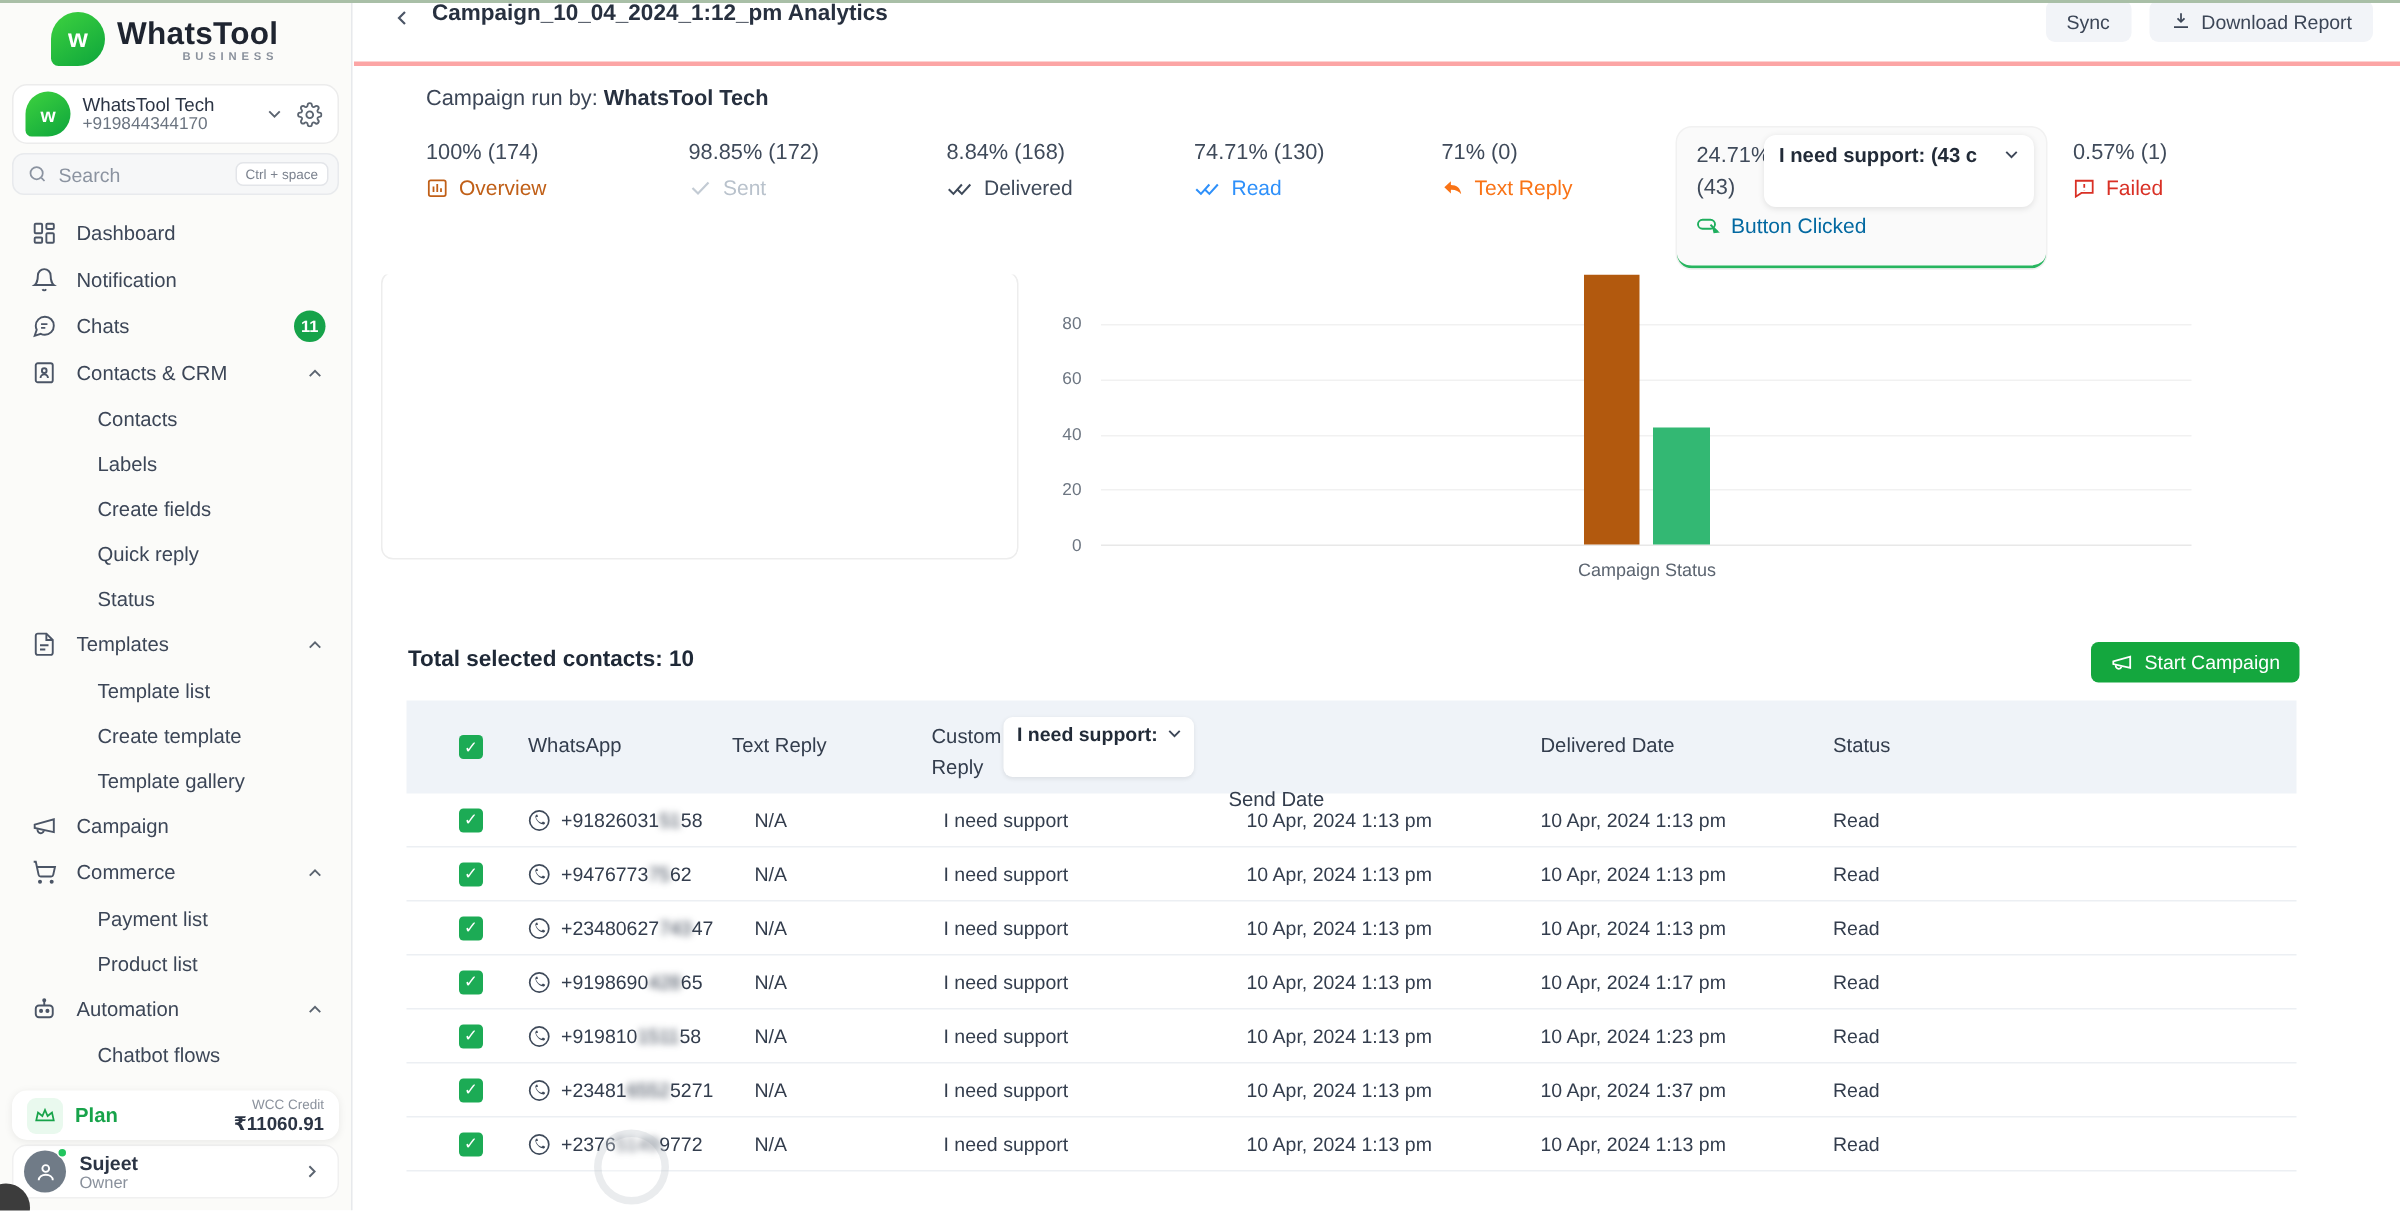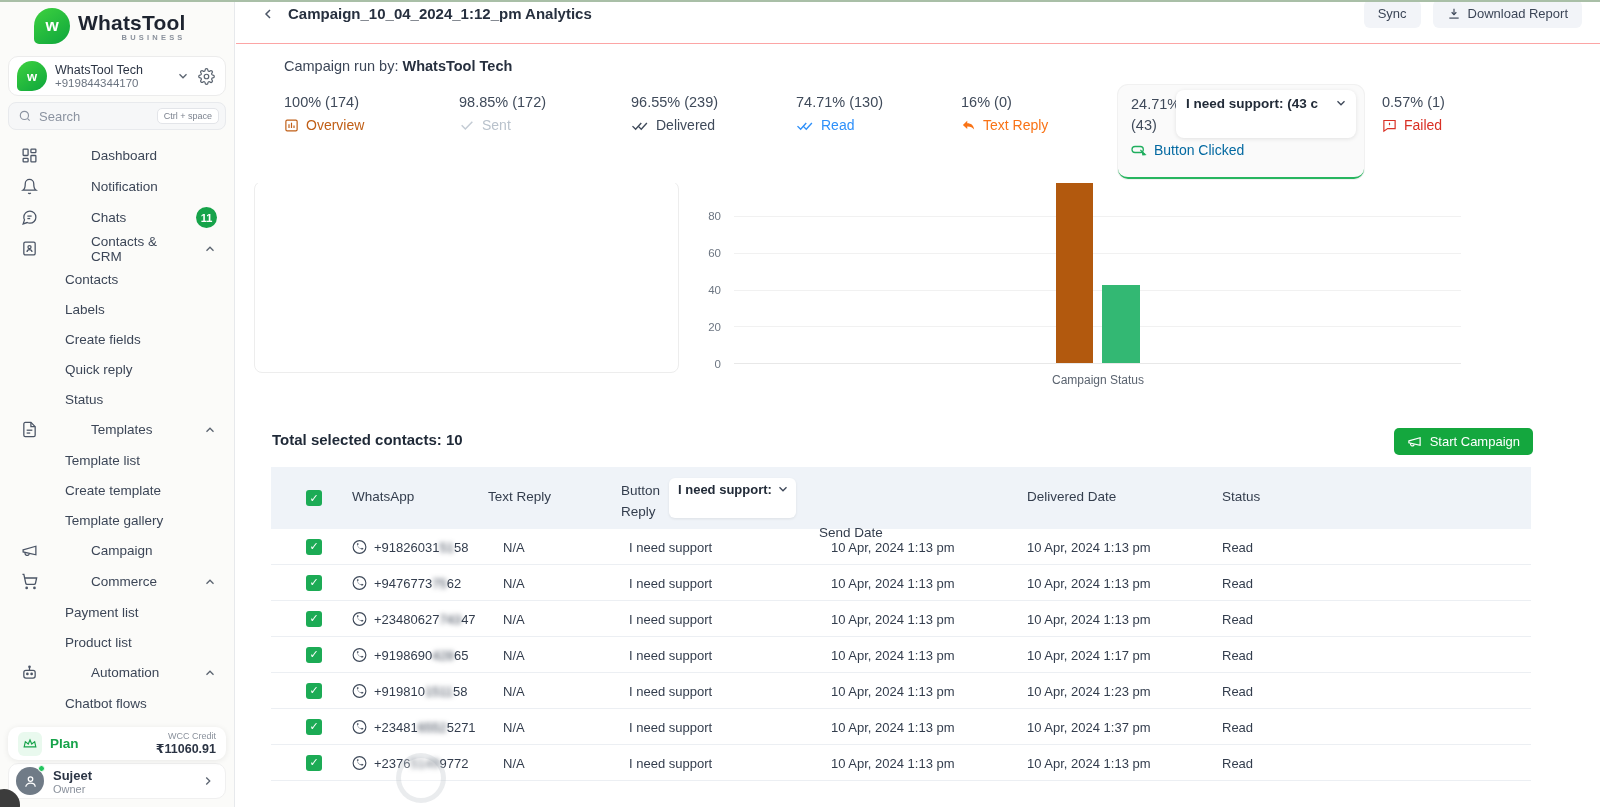--- a/index.html
+++ b/index.html
@@ -18,42 +18,42 @@
   .account-card { margin:6px 8px 0 8px; background:#fff; border:1px solid #ececec; border-radius:10px; height:40px; display:flex; align-items:center; padding:0 10px 0 8px; gap:8px; }
   .avatar-green { width:30px; height:30px; border-radius:50% 50% 50% 14%; background:linear-gradient(145deg,#3ed23f,#0da53c); color:#fff; font-weight:bold; font-size:13px; display:flex; align-items:center; justify-content:center; flex:0 0 auto; }
   .account-meta { flex:1; min-width:0; }
   .account-name { font-size:12.5px; color:#2b3444; font-weight:500; }
   .account-phone { font-size:11.5px; color:#6b7480; }
   .search-box { margin:6px 8px 8px 8px; height:28px; background:#f6f7f8; border:1px solid #e8eaed; border-radius:8px; display:flex; align-items:center; gap:7px; padding:0 6px 0 9px; }
   .search-ph { flex:1; font-size:13px; color:#8b93a0; }
   .kbd { font-size:9px; color:#7b828e; background:#fff; border:1px solid #e3e5e9; border-radius:5px; padding:2px 6px; }
   .nav { padding:2px 0; }
   .nav-item { height:31px; display:flex; align-items:center; gap:13px; padding:0 17px 0 21px; cursor:pointer; }
-  .nav-item .lbl { font-size:13.5px; color:#3c4657; flex:1;margin-left:40px; }
+  .nav-item .lbl { font-size:13.5px; color:#3c4657; flex:1; }
   .nav-sub { height:30px; display:flex; align-items:center; padding-left:65px; font-size:13.5px; color:#3c4657; cursor:pointer; }
   .badge { background:#16a34a; color:#fff; font-size:11px; font-weight:600; min-width:21px; height:21px; border-radius:50%; display:flex; align-items:center; justify-content:center; }
   .icon16 { width:17px; height:17px; flex:0 0 auto; }
   .chev { width:14px; height:14px; }
   .plan-card { position:absolute; left:8px; right:8px; bottom:47px; height:33px; background:#fff; border-radius:10px; box-shadow:0 1px 6px rgba(0,0,0,.08); display:flex; align-items:center; padding:0 10px; gap:8px; z-index:5; }
   .crown-chip { width:24px; height:24px; border-radius:6px; background:#e9f9ee; display:flex; align-items:center; justify-content:center; }
   .plan-label { font-size:13.5px; color:#17a34a; font-weight:600; flex:1; }
   .credit { text-align:right; }
   .credit-label { font-size:9px; color:#8a919c; }
   .credit-value { font-size:12.5px; color:#2b3444; font-weight:700; }
   .user-card { position:absolute; left:8px; right:8px; bottom:8px; height:36px; background:#fff; border:1px solid #f0f0f0; border-radius:10px; display:flex; align-items:center; gap:9px; padding:0 10px 0 7px; }
   .user-avatar { position:relative; width:28px; height:28px; border-radius:50%; background:#707b87; display:flex; align-items:center; justify-content:center; }
   .online-dot { position:absolute; top:-2px; right:-1px; width:7px; height:7px; border-radius:50%; background:#22c55e; border:1px solid #fff; }
   .user-name { font-size:13px; color:#2b3444; font-weight:600; }
   .user-role { font-size:11px; color:#8a919c; }
   .user-meta { flex:1; }
   .corner-blob { position:absolute; left:-12px; bottom:-14px; width:32px; height:32px; border-radius:50%; background:#3c3c3c; z-index:6; }
 
   
   .main { position:absolute; left:236px; top:0; width:1364px; height:807px; background:#fff; }
-  .topbar { height:44px; border-bottom:1px solid #fca5a5; display:flex; align-items:center; padding:0 18px 16px 20px; }
+  .topbar { height:44px; border-bottom:3px solid #fca5a5; display:flex; padding:0 18px 16px 20px; }
   .back-btn { width:24px; height:24px; display:flex; align-items:center; justify-content:center; cursor:pointer; }
   .page-title { font-size:15px; font-weight:700; color:#27303f; margin-left:8px; flex:1; }
   .btn-light { height:28px; background:#f2f4f8; border-radius:6px; border:none; font-size:13px; color:#3c4657; display:flex; align-items:center; gap:7px; padding:0 14px; cursor:pointer; font-family:inherit; }
   .btn-light + .btn-light { margin-left:12px; }
 
   .header-band { position:relative; height:139px; background:#fff; z-index:10; }
   .run-by { position:absolute; left:48px; top:14px; font-size:14.5px; color:#3c4657; }
   .run-by b { color:#27303f; font-weight:700; }
   .stat { position:absolute; top:50px; }
   .stat-value { font-size:14.5px; color:#3f4a5a; }
@@ -338,21 +338,21 @@
         <div class="stat-value">98.85% (172)</div>
         <div class="stat-label">
           <svg width="16" height="16" viewBox="0 0 24 24" fill="none" stroke="#c3cbd4" stroke-width="2.2">
               <polyline points="4 12.5 9.5 18 20 7"></polyline>
             </svg>
           <span>Sent</span>
         </div>
       </div>
 
       <div class="stat st-delivered">
-        <div class="stat-value">96.55% (239)</div>
+        <div class="stat-value">8.84% (168)</div>
         <div class="stat-label">
           <svg width="18" height="15" viewBox="0 0 28 24" fill="none" stroke="#3f4a5a" stroke-width="2.2">
               <polyline points="2 13 7 18 16 8"></polyline>
               <polyline points="11 13 16 18 25 8"></polyline>
             </svg>
           <span>Delivered</span>
         </div>
       </div>
 
       <div class="stat st-read">
@@ -360,21 +360,21 @@
         <div class="stat-label">
           <svg width="18" height="15" viewBox="0 0 28 24" fill="none" stroke="#2e90fa" stroke-width="2.2">
               <polyline points="2 13 7 18 16 8"></polyline>
               <polyline points="11 13 16 18 25 8"></polyline>
             </svg>
           <span>Read</span>
         </div>
       </div>
 
       <div class="stat st-reply">
-        <div class="stat-value">16% (0)</div>
+        <div class="stat-value">71% (0)</div>
         <div class="stat-label">
           <svg width="15" height="15" viewBox="0 0 24 24" fill="#f97316">
               <path d="M10 8.5V4.5L3 11l7 6.5v-4c5-.2 8.3 1.4 11 4.8-.8-6.5-4.8-9.8-11-9.8z"></path>
             </svg>
           <span>Text Reply</span>
         </div>
       </div>
 
       <div class="clicked-card">
         <div class="clicked-pct">24.71%</div>
@@ -437,21 +437,21 @@
             <path d="M11.6 16.8a3 3 0 1 1-5.8-1.6"></path>
           </svg>
         <span>Start Campaign</span>
       </button>
 
       <div class="thead">
         <span class="checkbox" style="position:absolute; left:35px; top:23px;">✓</span>
         <span class="th" style="left:81px;">WhatsApp</span>
         <span class="th" style="left:217px;">Text Reply</span>
         <span class="th th2" style="left:350px;">
-          <span>Button</span><br>
+          <span>Custom</span><br>
           <span>Reply</span>
         </span>
         <span class="th-select">
           <span class="dd-text">I need support:  (</span>
           <svg class="chev" viewBox="0 0 24 24" fill="none" stroke="#3c4657" stroke-width="2.2">
               <polyline points="6 9 12 15 18 9"></polyline>
             </svg>
         </span>
         <span class="th" style="left:548px;margin-top:36px;">Send Date</span>
         <span class="th" style="left:756px;">Delivered Date</span>

